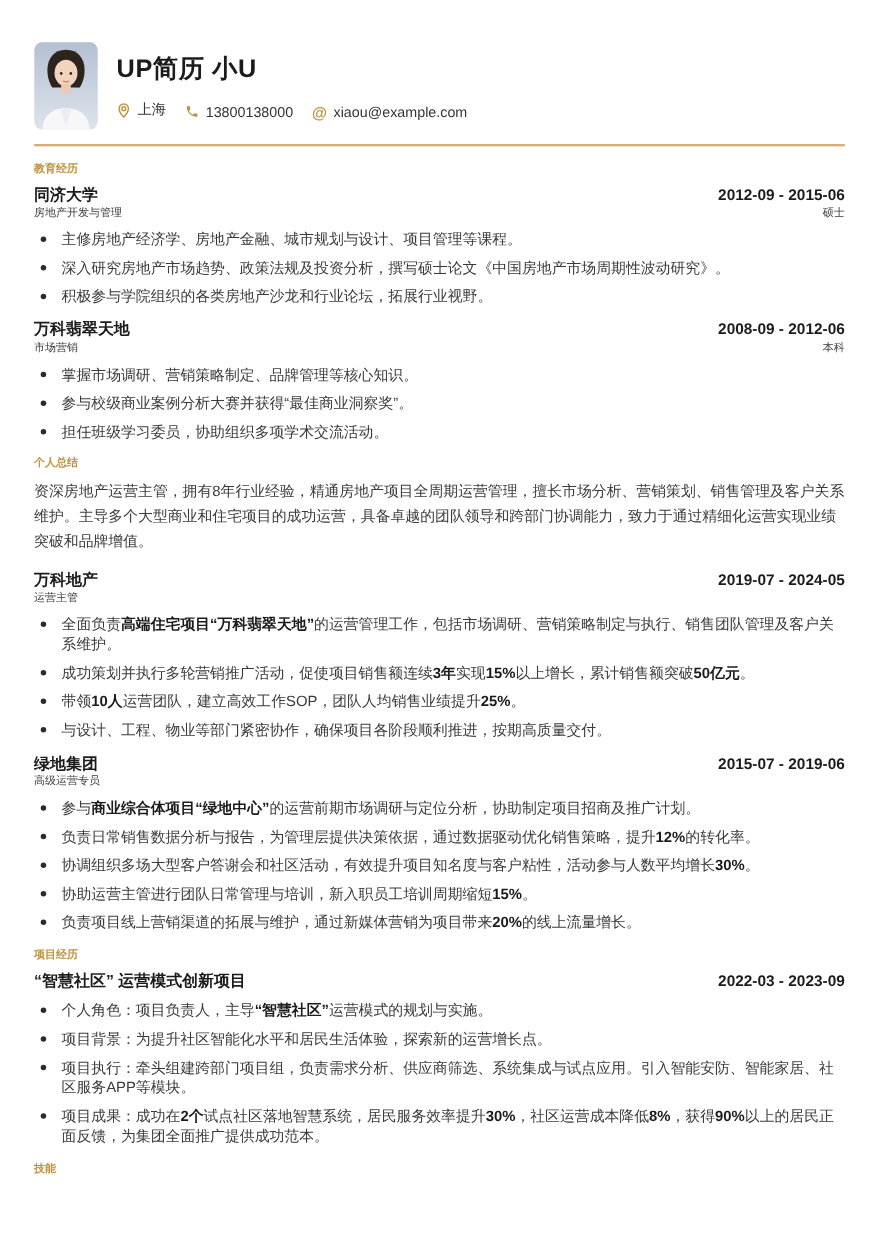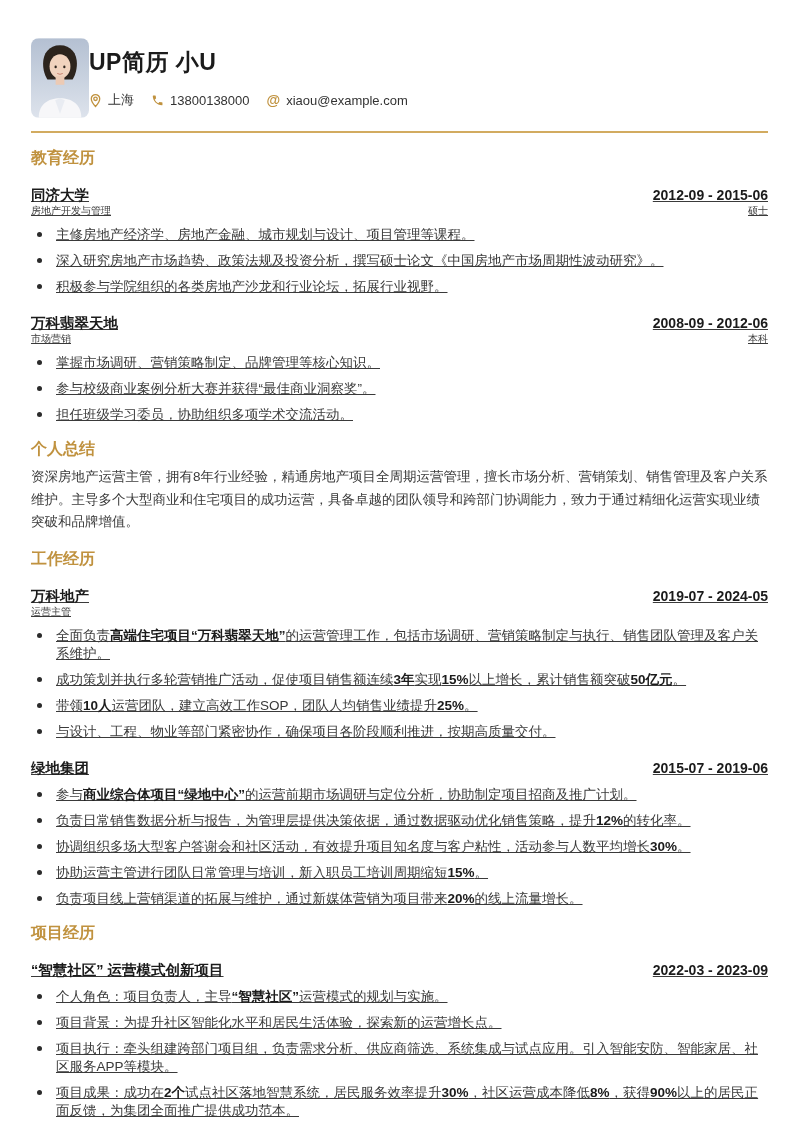--- a/index.html
+++ b/index.html
@@ -10,35 +10,35 @@
   }
   *{margin:0;padding:0;box-sizing:border-box;}
   html,body{background:#fff;}
   body{
     width:799px;height:1130px;overflow:hidden;
     font-family:"Liberation Sans","DejaVu Sans",sans-serif;
     color:var(--body);
   }
   .page{padding:38px 31px 0 31px;}
   
-  .head{display:flex;align-items:flex-start;padding-bottom:13px;}
+  .head{display:flex;align-items:flex-start;gap:17px;padding-bottom:13px;}
   .photo{width:58px;height:80px;border-radius:8px;overflow:hidden;flex:none;}
   .photo svg{display:block;}
   .head-info{padding-top:9px;}
   .name{font-size:23px;font-weight:bold;color:var(--ink);letter-spacing:.5px;}
-  .contacts{display:flex;align-items:center;gap:17px;margin-top:13px;font-size:13px;color:#333;}
+  .contacts{display:flex;align-items:flex-end;gap:17px;margin-top:13px;font-size:13px;color:#333;}
   .contact{display:flex;align-items:center;gap:6px;}
   .cicon{color:var(--accent);display:inline-flex;align-items:center;}
   .cicon svg{display:block;}
   .at-glyph{font-size:14px;font-weight:bold;color:var(--accent);line-height:1;}
   .divider{border:none;border-top:2px solid var(--divider);margin:0;}
   
   .sec{margin-top:15px;}
-  .sec-title{font-size:16px;font-weight:bold;color:var(--accent);line-height:1.25;}
-  .entry{margin-top:18px;margin-bottom:13px;text-decoration:underline;}
+  .sec-title{font-size:10px;font-weight:bold;color:var(--accent);line-height:1.25;}
+  .entry{margin-top:8px;margin-bottom:13px;}
   .entry:last-child{margin-bottom:4px;}
   .row{display:flex;justify-content:space-between;align-items:baseline;}
   .entry-title{font-size:14.5px;font-weight:bold;color:var(--ink);line-height:1.25;}
   .entry-date{font-size:14px;font-weight:bold;color:var(--ink);white-space:nowrap;}
   .entry-sub{font-size:10px;color:var(--body);line-height:1.3;}
   .bullets{list-style:none;margin-top:9px;}
   .bullets li{
     position:relative;padding-left:25px;margin-bottom:8px;
     font-size:13.5px;line-height:1.33;color:var(--body);
   }
@@ -141,41 +141,43 @@
         </div>
       </div>
   </div>
 
   <div class="sec">
     <div class="sec-title">个人总结</div>
     <div class="summary-text">资深房地产运营主管，拥有8年行业经验，精通房地产项目全周期运营管理，擅长市场分析、营销策划、销售管理及客户关系维护。主导多个大型商业和住宅项目的成功运营，具备卓越的团队领导和跨部门协调能力，致力于通过精细化运营实现业绩突破和品牌增值。</div>
   </div>
 
   <div class="sec">
-    <div class="sec-title">工作经历</div>
     <div id="work-entries">
         <div class="entry">
           <div class="row">
             <div class="entry-title">万科地产</div>
             <div class="entry-date">2019-07 - 2024-05</div>
           </div>
           <div class="row">
             <div class="entry-sub">运营主管</div>
           </div>
           <ul class="bullets">
             <li>全面负责<b>高端住宅项目“万科翡翠天地”</b>的运营管理工作，包括市场调研、营销策略制定与执行、销售团队管理及客户关系维护。</li>
             <li>成功策划并执行多轮营销推广活动，促使项目销售额连续<b>3年</b>实现<b>15%</b>以上增长，累计销售额突破<b>50亿元</b>。</li>
             <li>带领<b>10人</b>运营团队，建立高效工作SOP，团队人均销售业绩提升<b>25%</b>。</li>
             <li>与设计、工程、物业等部门紧密协作，确保项目各阶段顺利推进，按期高质量交付。</li>
           </ul>
         </div>
         <div class="entry">
           <div class="row">
             <div class="entry-title">绿地集团</div>
             <div class="entry-date">2015-07 - 2019-06</div>
+          </div>
+          <div class="row">
+            <div class="entry-sub">高级运营专员</div>
           </div>
           <ul class="bullets">
             <li>参与<b>商业综合体项目“绿地中心”</b>的运营前期市场调研与定位分析，协助制定项目招商及推广计划。</li>
             <li>负责日常销售数据分析与报告，为管理层提供决策依据，通过数据驱动优化销售策略，提升<b>12%</b>的转化率。</li>
             <li>协调组织多场大型客户答谢会和社区活动，有效提升项目知名度与客户粘性，活动参与人数平均增长<b>30%</b>。</li>
             <li>协助运营主管进行团队日常管理与培训，新入职员工培训周期缩短<b>15%</b>。</li>
             <li>负责项目线上营销渠道的拓展与维护，通过新媒体营销为项目带来<b>20%</b>的线上流量增长。</li>
           </ul>
         </div>
       </div>

